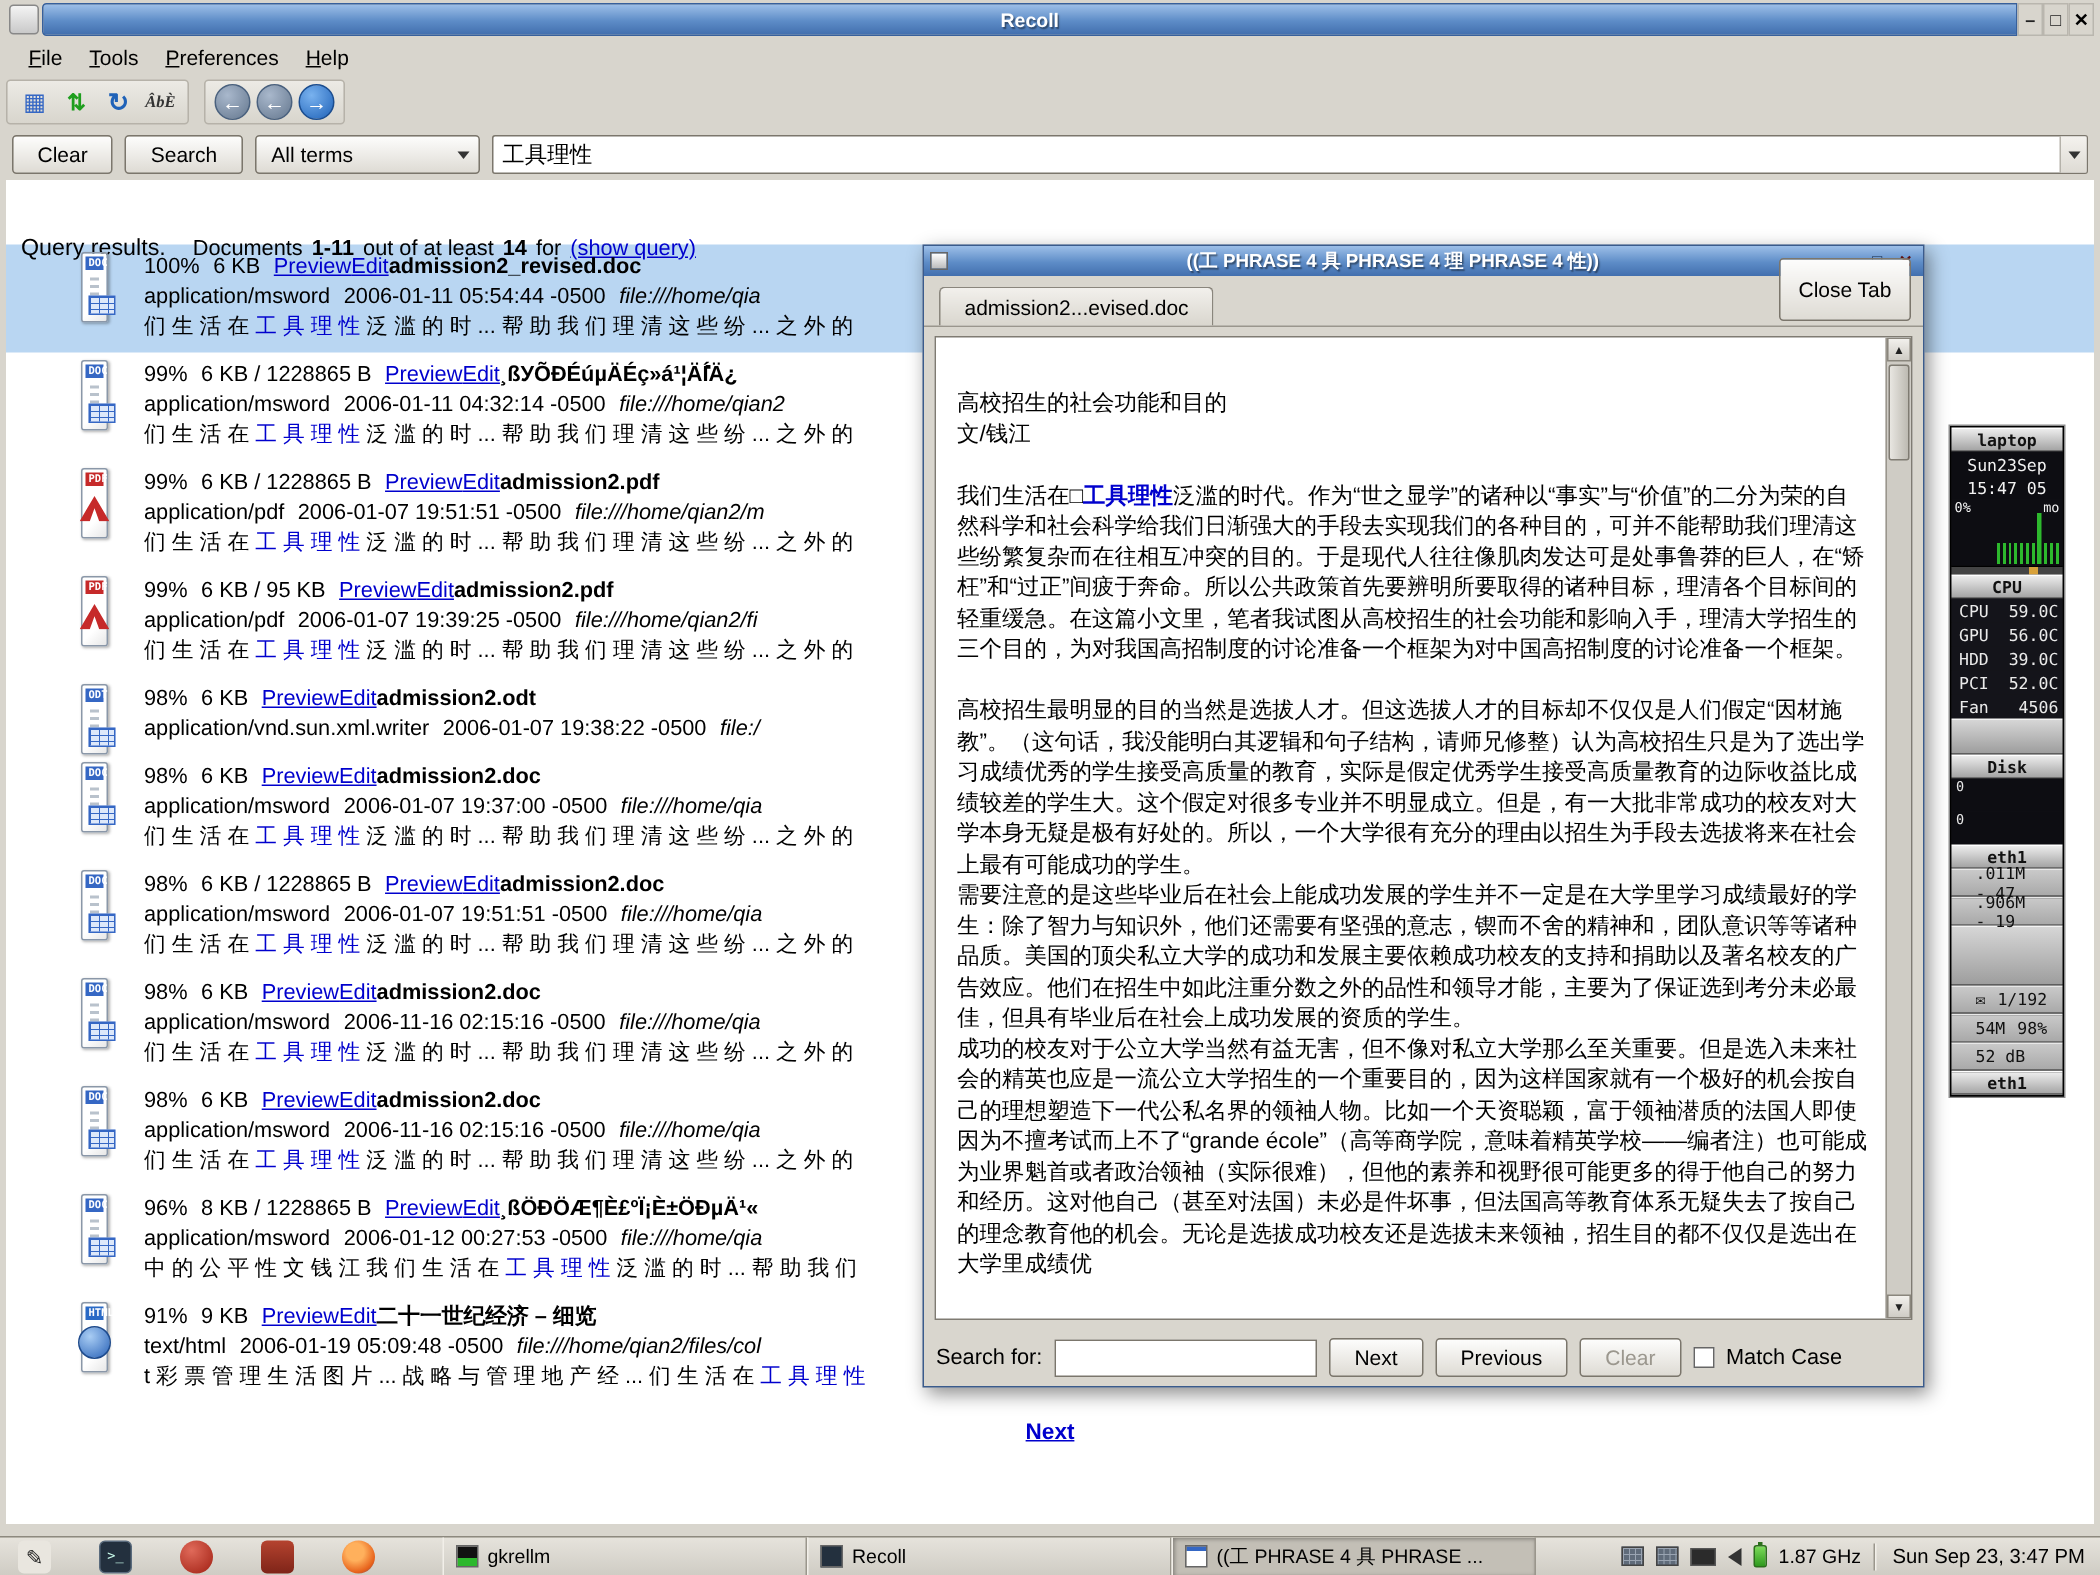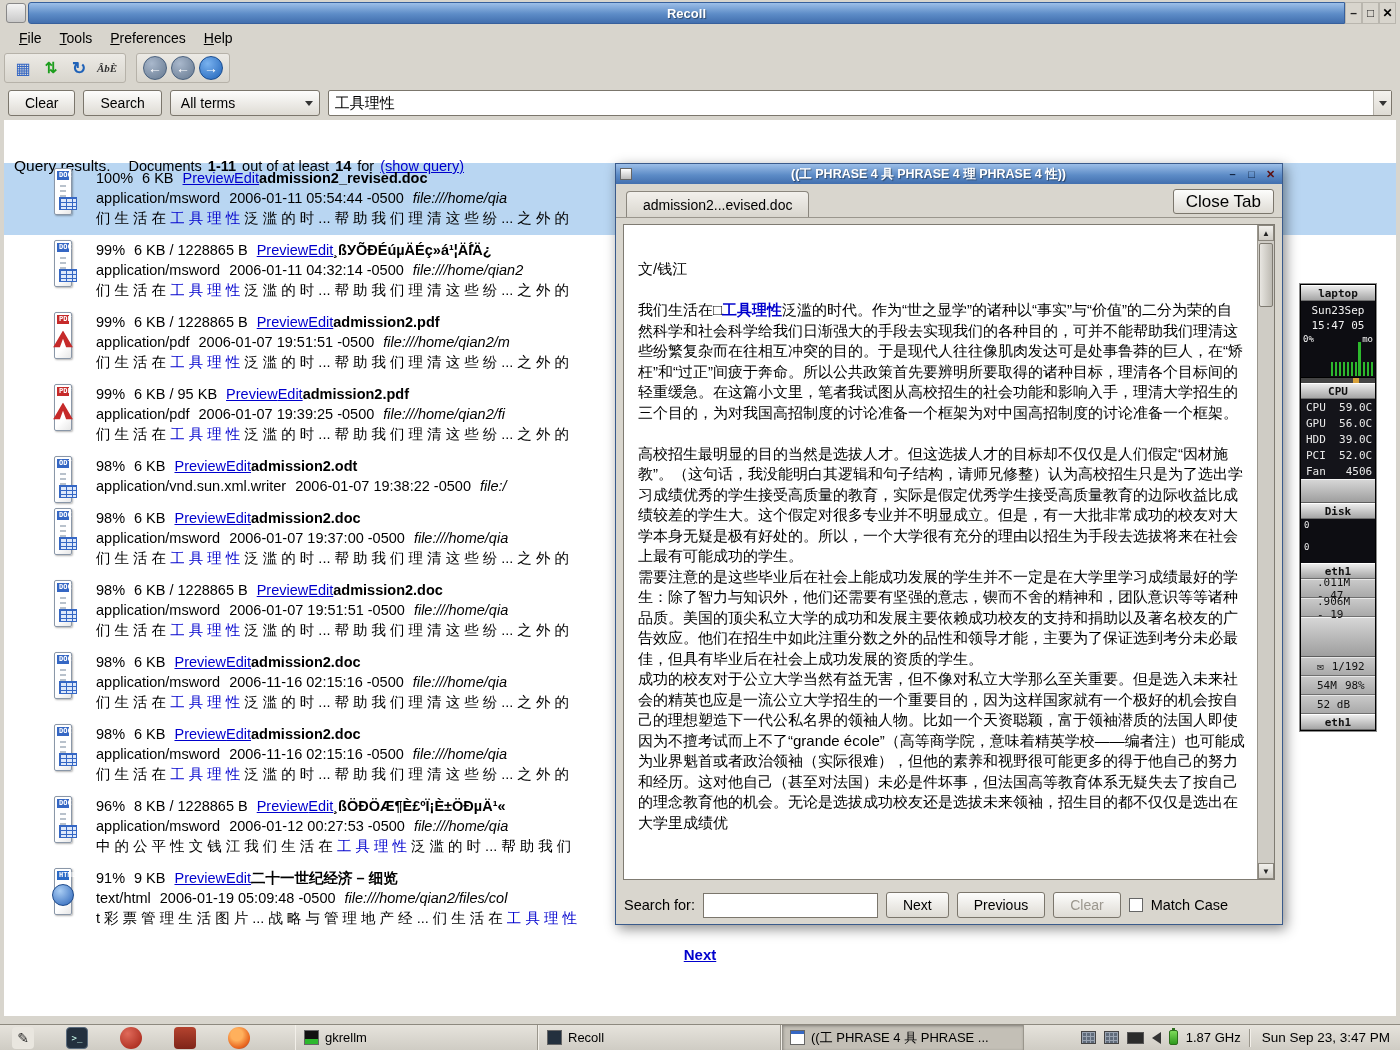--- a/index.html
+++ b/index.html
@@ -71,21 +71,21 @@
 
   
   .pvwin { position:absolute; left:615px; top:163px; width:668px; height:762px; background:#d9d6ce; border:1px solid #3a5b8c; box-shadow:3px 4px 12px rgba(0,0,0,.45); z-index:20; display:flex; flex-direction:column; }
   .pv-titlebar { height:20px; background:linear-gradient(#9dbfe8 0%,#5d8cc7 55%,#426fae 100%); display:flex; align-items:center; padding:0 4px; gap:4px; }
   .pv-ticon { width:12px; height:12px; background:linear-gradient(#fff,#bbb); border:1px solid #666; }
   .pv-title { flex:1; text-align:center; color:#fff; font-weight:bold; font-size:12.5px; text-shadow:1px 1px 1px rgba(0,0,0,.45); white-space:nowrap; overflow:hidden; }
   .pv-btn { width:15px; height:15px; display:flex; align-items:center; justify-content:center; font-size:11px; font-weight:bold; color:#10213d; }
   .pv-btn.close { color:#5d0f0f; }
   .pv-tabrow { height:34px; display:flex; align-items:flex-end; padding:4px 8px 0 10px; border-bottom:1px solid #9a968d; }
   .pv-tab { height:26px; display:flex; align-items:center; padding:0 16px; font-size:14px; background:linear-gradient(#f2f0ec,#d9d6ce); border:1px solid #8a867d; border-bottom:none; border-radius:4px 4px 0 0; }
-  .pv-closetab { margin-left:auto; margin-bottom:3px; height:25px; padding:0 12px; font-size:17px; }
+  .pv-closetab { margin-left:auto; margin-bottom:3px; height:42px; padding:0 12px; font-size:14px; }
   .pv-body { flex:1; margin:6px 7px; border:1px solid #7f7b72; background:#fff; position:relative; overflow:hidden; }
   .pv-text { position:absolute; top:0; left:0; right:17px; bottom:0; padding:34px 12px 8px 14px; font-size:15px; line-height:20.5px; overflow:hidden; }
   .pv-line { min-height:20.5px; }
   .pv-line .hl { font-weight:bold; }
   .pv-sb { position:absolute; top:0; right:0; bottom:0; width:17px; background:#cfccc5; border-left:1px solid #9a968d; }
   .sb-arr { position:absolute; left:0; right:0; height:16px; background:linear-gradient(#f2f0ec,#cfccc5); border:1px solid #8a867d; display:flex; align-items:center; justify-content:center; font-size:8px; color:#222; }
   .sb-arr.up{top:0}.sb-arr.dn{bottom:0}
   .sb-thumb { position:absolute; left:1px; right:1px; top:18px; height:64px; background:linear-gradient(90deg,#e8e6e1,#bdbab2); border:1px solid #7f7b72; border-radius:2px; }
   .pv-findbar { height:38px; display:flex; align-items:center; gap:8px; padding:0 8px; font-size:14.5px; }
   .pv-find-input { width:175px; height:25px; background:#fff; border:1px solid #7b766c; }
@@ -352,20 +352,21 @@
     <div class="pv-btn">–</div>
     <div class="pv-btn">□</div>
     <div class="pv-btn close">✕</div>
   </div>
   <div class="pv-tabrow">
     <div class="pv-tab">admission2...evised.doc</div>
     <button class="btn pv-closetab">Close Tab</button>
   </div>
   <div class="pv-body">
     <div class="pv-text">
+        <div class="pv-line"><span>高校招生的社会功能和目的</span></div>
         <div class="pv-line"><span>文/钱江</span></div>
         <div class="pv-line">&nbsp;</div>
         <div class="pv-line"><span>我们生活在□</span><span class="hl">工具理性</span><span>泛滥的时代。作为“世之显学”的诸种以“事实”与“价值”的二分为荣的自然科学和社会科学给我们日渐强大的手段去实现我们的各种目的，可并不能帮助我们理清这些纷繁复杂而在往相互冲突的目的。于是现代人往往像肌肉发达可是处事鲁莽的巨人，在“矫枉”和“过正”间疲于奔命。所以公共政策首先要辨明所要取得的诸种目标，理清各个目标间的轻重缓急。在这篇小文里，笔者我试图从高校招生的社会功能和影响入手，理清大学招生的三个目的，为对我国高招制度的讨论准备一个框架为对中国高招制度的讨论准备一个框架。</span></div>
         <div class="pv-line">&nbsp;</div>
         <div class="pv-line"><span>高校招生最明显的目的当然是选拔人才。但这选拔人才的目标却不仅仅是人们假定“因材施教”。（这句话，我没能明白其逻辑和句子结构，请师兄修整）认为高校招生只是为了选出学习成绩优秀的学生接受高质量的教育，实际是假定优秀学生接受高质量教育的边际收益比成绩较差的学生大。这个假定对很多专业并不明显成立。但是，有一大批非常成功的校友对大学本身无疑是极有好处的。所以，一个大学很有充分的理由以招生为手段去选拔将来在社会上最有可能成功的学生。</span></div>
         <div class="pv-line"><span>需要注意的是这些毕业后在社会上能成功发展的学生并不一定是在大学里学习成绩最好的学生：除了智力与知识外，他们还需要有坚强的意志，锲而不舍的精神和，团队意识等等诸种品质。美国的顶尖私立大学的成功和发展主要依赖成功校友的支持和捐助以及著名校友的广告效应。他们在招生中如此注重分数之外的品性和领导才能，主要为了保证选到考分未必最佳，但具有毕业后在社会上成功发展的资质的学生。</span></div>
         <div class="pv-line"><span>成功的校友对于公立大学当然有益无害，但不像对私立大学那么至关重要。但是选入未来社会的精英也应是一流公立大学招生的一个重要目的，因为这样国家就有一个极好的机会按自己的理想塑造下一代公私名界的领袖人物。比如一个天资聪颖，富于领袖潜质的法国人即使因为不擅考试而上不了“grande école”（高等商学院，意味着精英学校——编者注）也可能成为业界魁首或者政治领袖（实际很难），但他的素养和视野很可能更多的得于他自己的努力和经历。这对他自己（甚至对法国）未必是件坏事，但法国高等教育体系无疑失去了按自己的理念教育他的机会。无论是选拔成功校友还是选拔未来领袖，招生目的都不仅仅是选出在大学里成绩优</span></div>
       </div>
     <div class="pv-sb">
       <div class="sb-arr up">▲</div>

